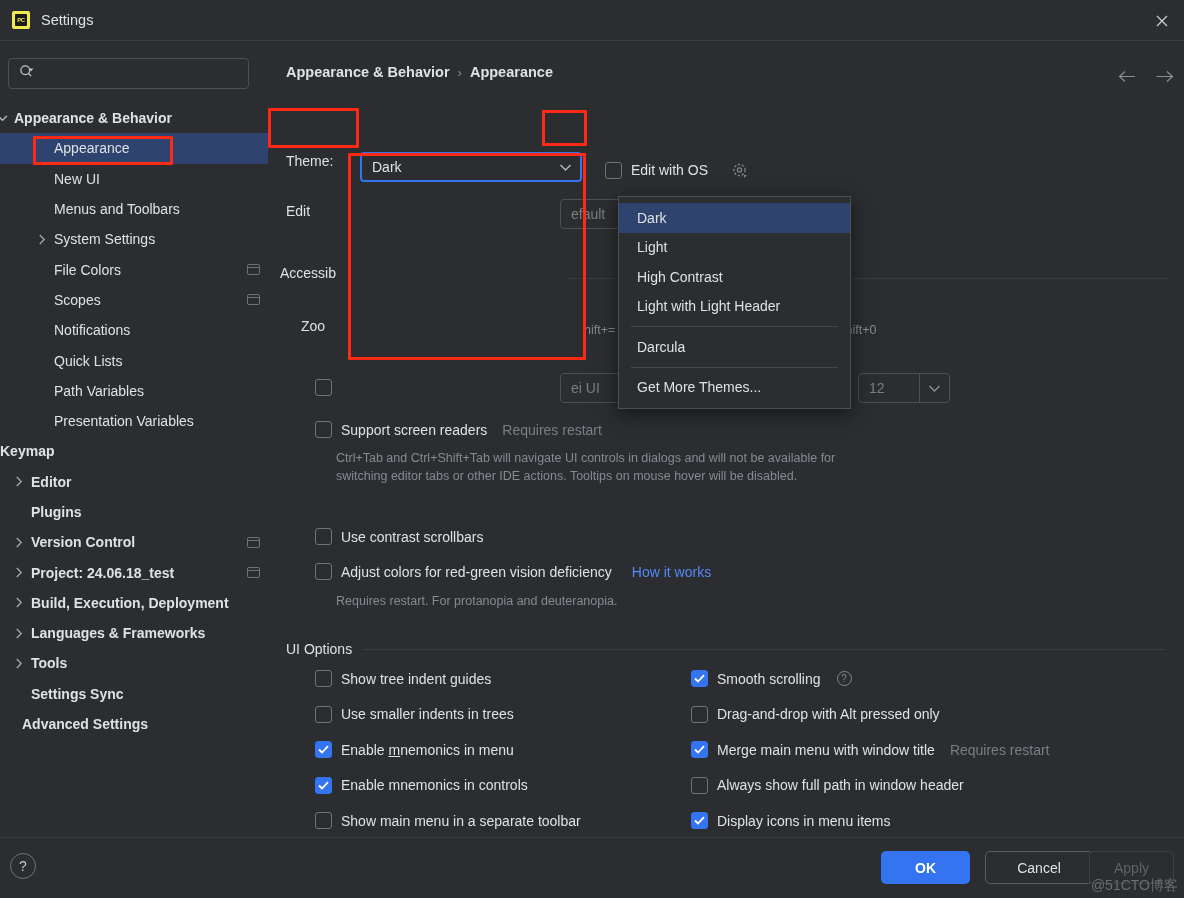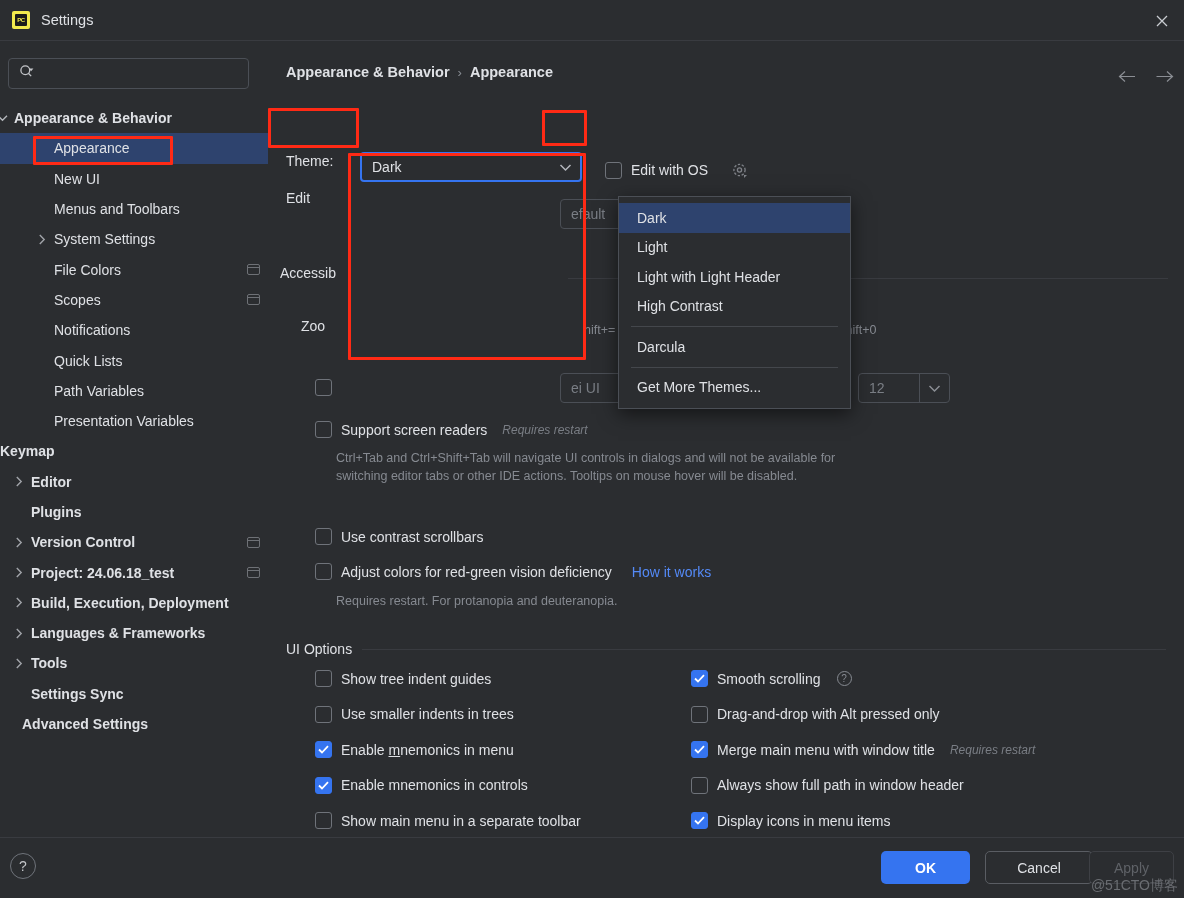--- a/index.html
+++ b/index.html
@@ -256,24 +256,23 @@
     display: flex;
     align-items: center;
     gap: 9px;
     white-space: nowrap;
   }
   .chk-row .ctext {
     font-size: 14px;
     color: #dfe1e5;
   }
   .chk-row .hint-inline {
-    font-size: 12px;
+    font-size: 14px;
     color: #7a7e85;
     margin-left: 6px;
-    font-style: italic;
   }
   .chk-row .link {
     font-size: 14px;
     color: #548af7;
     margin-left: 11px;
     cursor: pointer;
   }
   .sub-hint {
     position: absolute;
     font-size: 12.5px;
@@ -603,21 +602,21 @@
         <span class="ctext">Edit with OS</span>
         <span class="gear" style="margin-left:12px;">
           <svg width="17" height="17" viewBox="0 0 17 17">
             <circle cx="8.5" cy="8" r="5.6" stroke="#7f8288" stroke-width="1.3" fill="none" stroke-dasharray="2.4 1.6"></circle>
             <circle cx="8.5" cy="8" r="2.1" stroke="#7f8288" stroke-width="1.3" fill="none"></circle>
             <path d="M13 13 l3 0 l-3 3 z" fill="#7f8288"></path>
           </svg>
         </span>
       </div>
 
-      <div class="row" style="left:18px; top:87px;">
+      <div class="row" style="left:18px; top:100px;">
         <span class="form-label">Edit</span>
       </div>
       <div class="combo dim" style="position:absolute; left:292px; top:96px; width:158px;">
         <span class="value">efault</span>
         <span class="chev">
           <svg width="13" height="9" viewBox="0 0 13 9">
             <path d="M1.5 2 L6.5 7 L11.5 2" stroke="#8b8e94" stroke-width="1.5" fill="none"></path>
           </svg>
         </span>
       </div>
@@ -749,22 +748,22 @@
             </span>
             <span class="ctext">Display icons in menu items</span>
           </div>
         </div>
 
     </div>
 
     <div class="popup" id="theme-popup">
         <div class="popup-item sel">Dark</div>
         <div class="popup-item">Light</div>
+        <div class="popup-item">High Contrast</div>
         <div class="popup-item">Light with Light Header</div>
-        <div class="popup-item">High Contrast</div>
         <div class="popup-sep"></div>
         <div class="popup-item">Darcula</div>
         <div class="popup-sep"></div>
         <div class="popup-item">Get More Themes...</div>
       </div>
 
   </div>
 
   <div class="annot" style="left:268px; top:108px; width:91px;  height:40px;"></div>
   <div class="annot" style="left:542px; top:110px; width:45px;  height:36px;"></div>

